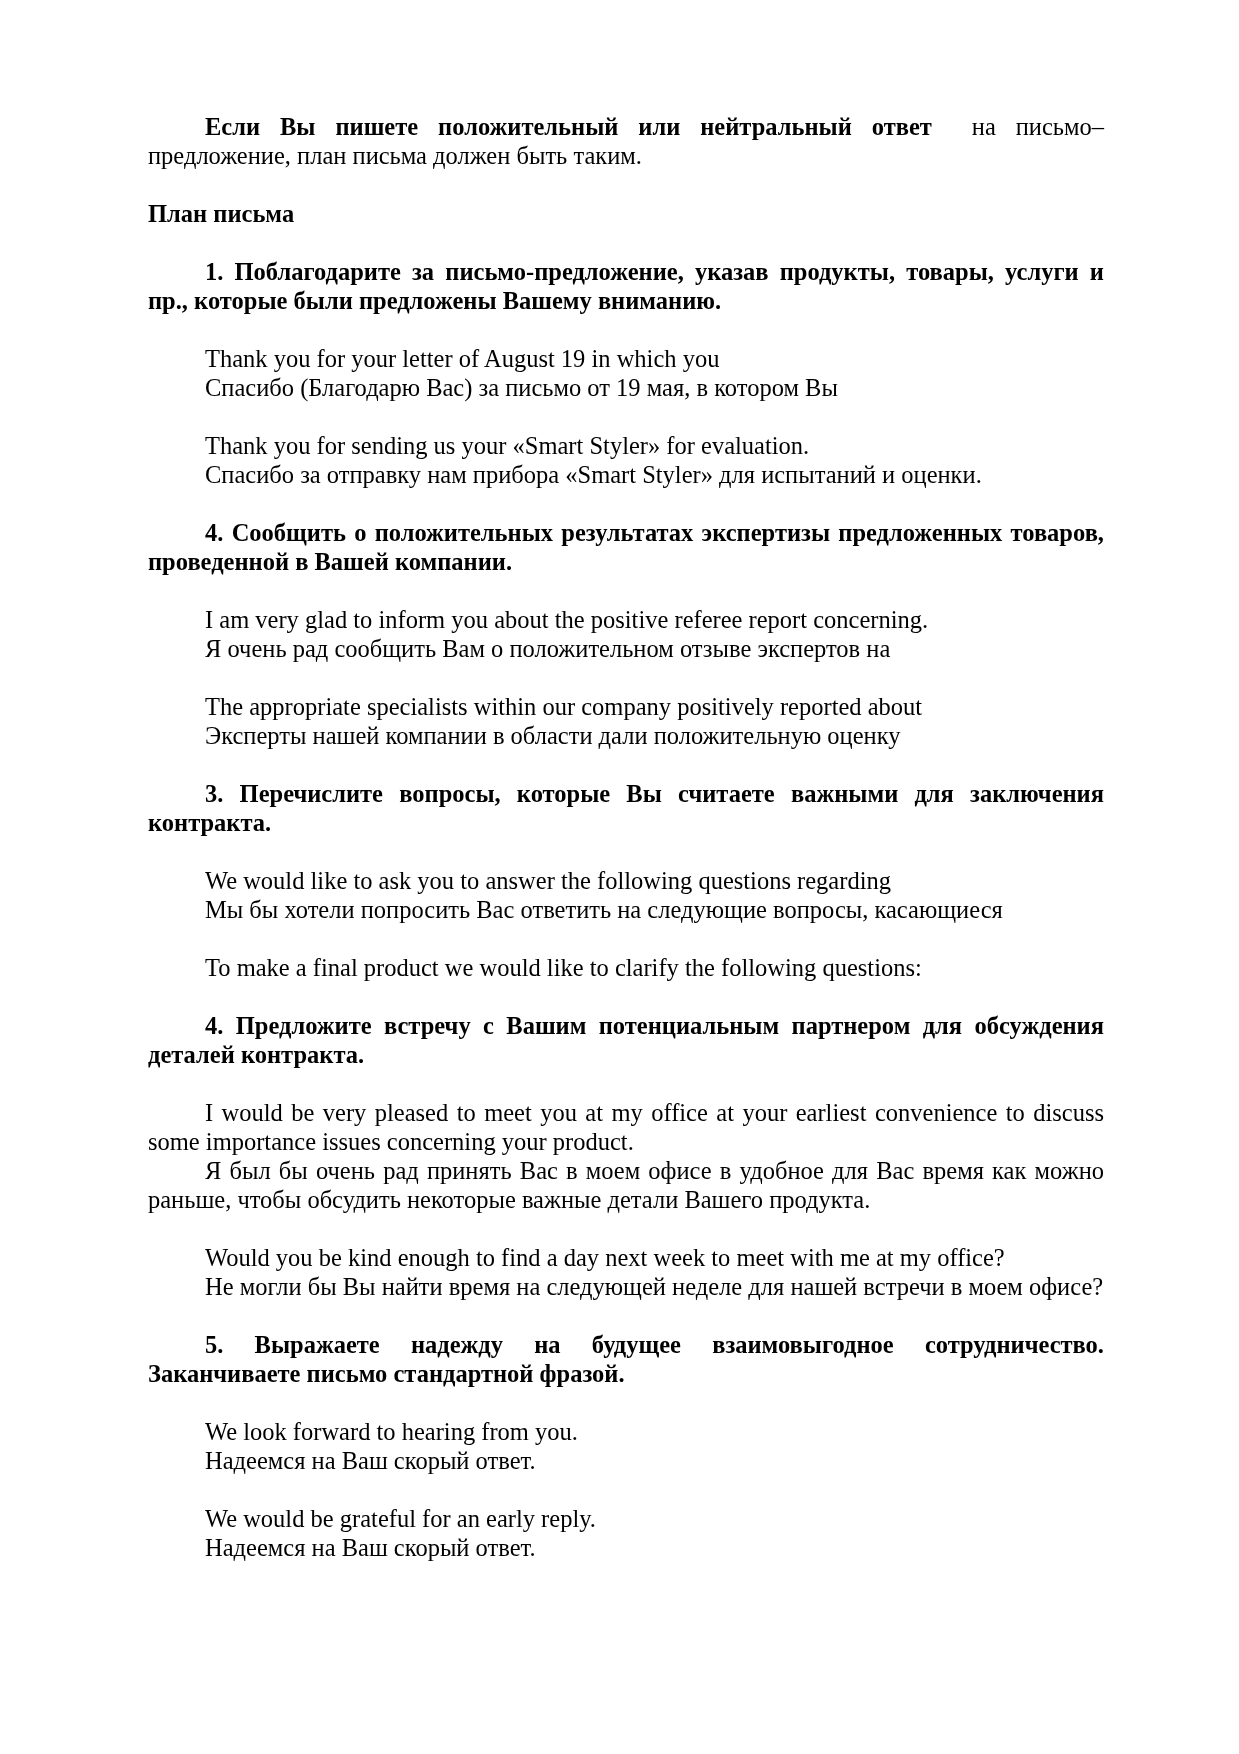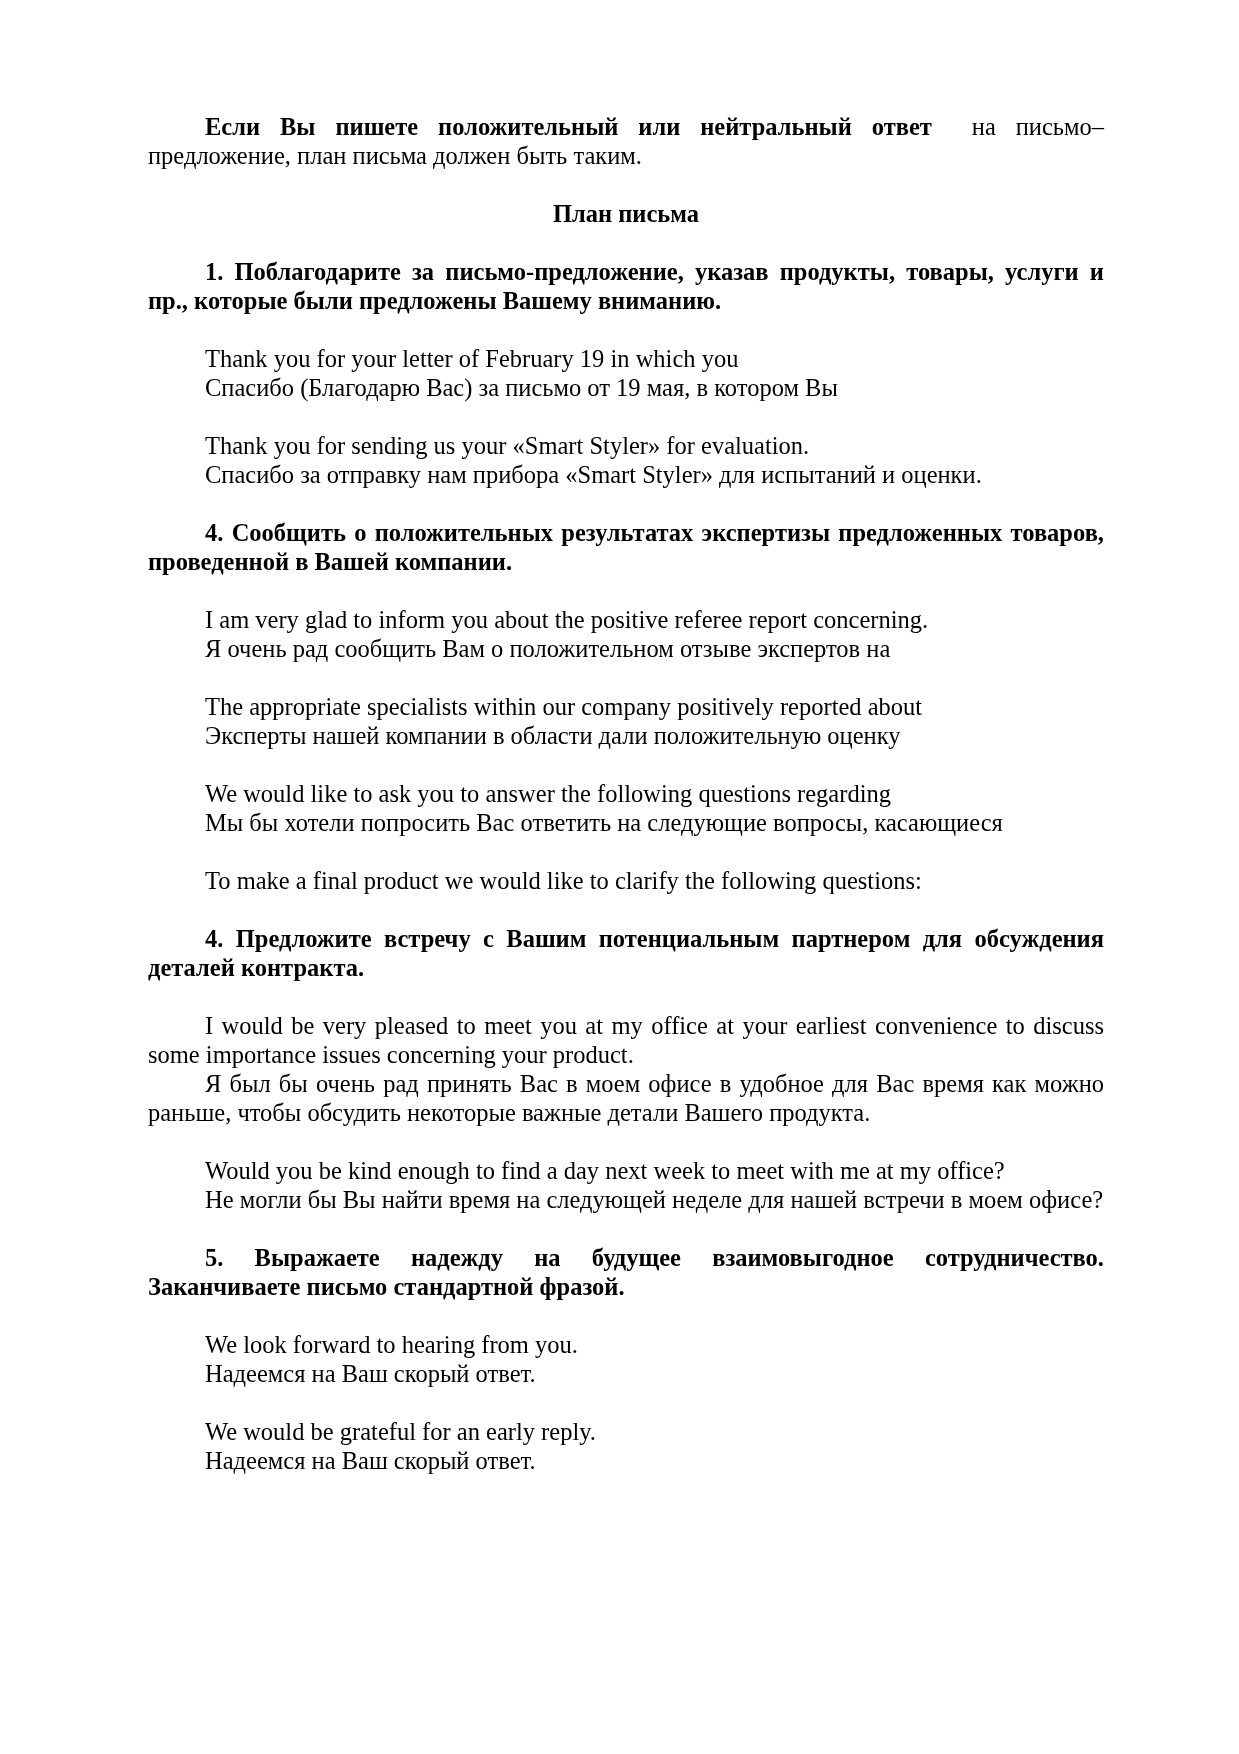--- a/index.html
+++ b/index.html
@@ -24,21 +24,20 @@
   p {
     margin: 0;
     line-height: 29px;
     text-align: justify;
     text-indent: 57px;
   }
   .block {
     margin-bottom: 29px;
   }
   .doc-title {
-    text-align: center;
     text-indent: 0;
     font-weight: bold;
   }
   .heading {
     font-weight: bold;
   }
   .bold {
     font-weight: bold;
   }
 </style>
@@ -46,38 +45,39 @@
 <body>
 
 <div class="page">
 
   <p class="block"><span class="bold">Если Вы пишете положительный или нейтральный ответ</span><span>&nbsp; на письмо– предложение, план письма должен быть таким.</span></p>
 
   <p class="doc-title block">План письма</p>
 
   <p class="heading block">1. Поблагодарите за письмо-предложение, указав продукты, товары, услуги и пр., которые были предложены Вашему вниманию.</p>
   <div class="pair block">
-    <p>Thank you for your letter of February 19 in which you</p>
+    <p>Thank you for your letter of August 19 in which you</p>
     <p>Спасибо (Благодарю Вас) за письмо от 19 мая, в котором Вы</p>
   </div>
   <div class="pair block">
     <p>Thank you for sending us your «Smart Styler» for evaluation.</p>
     <p>Спасибо за отправку нам прибора «Smart Styler» для испытаний и оценки.</p>
   </div>
 
   <p class="heading block">4. Сообщить о положительных результатах экспертизы предложенных товаров, проведенной в Вашей компании.</p>
   <div class="pair block">
     <p>I am very glad to inform you about the positive referee report concerning.</p>
     <p>Я очень рад сообщить Вам о положительном отзыве экспертов на</p>
   </div>
   <div class="pair block">
     <p>The appropriate specialists within our company positively reported about</p>
     <p>Эксперты нашей компании в области дали положительную оценку</p>
   </div>
 
+  <p class="heading block">3. Перечислите вопросы, которые Вы считаете важными для заключения контракта.</p>
   <div class="pair block">
     <p>We would like to ask you to answer the following questions regarding</p>
     <p>Мы бы хотели попросить Вас ответить на следующие вопросы, касающиеся</p>
   </div>
   <div class="pair block">
     <p>To make a final product we would like to clarify the following questions:</p>
   </div>
 
   <p class="heading block">4. Предложите встречу с Вашим потенциальным партнером для обсуждения деталей контракта.</p>
   <div class="pair block">

